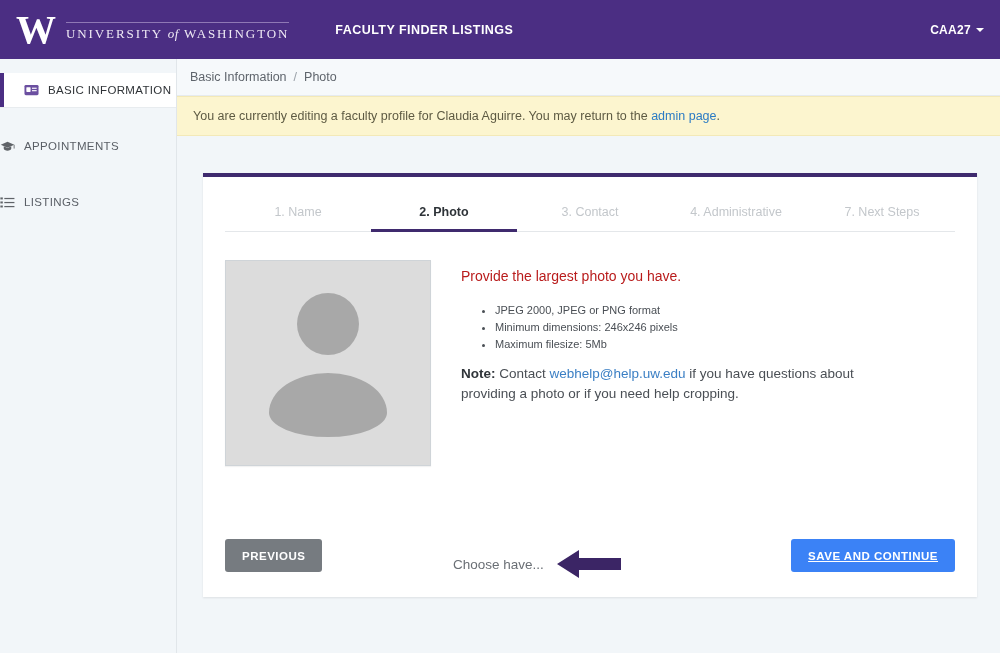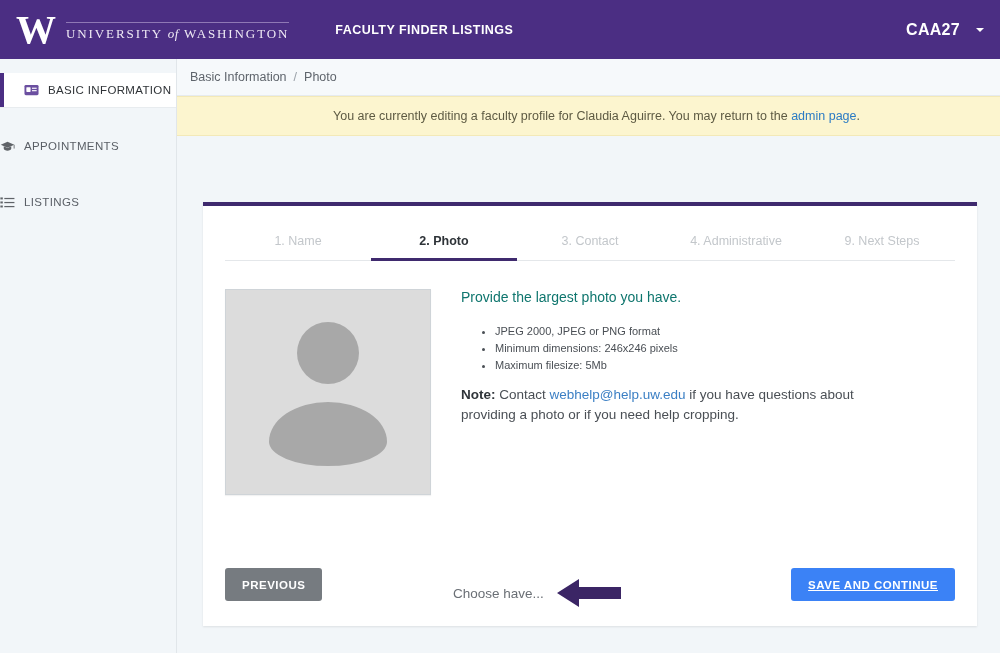--- a/index.html
+++ b/index.html
@@ -31,22 +31,22 @@
     font-family:"Liberation Serif",serif;color:#efeaf5;font-size:13px;
     letter-spacing:1.9px;line-height:15px;white-space:nowrap;
   }
   .brand-line2 i{font-style:italic;letter-spacing:0.6px;}
   .app-title{
     color:#fff;font-size:12.5px;font-weight:bold;letter-spacing:0.45px;
     margin-left:46px;white-space:nowrap;
   }
   .user-menu{
     position:absolute;right:16px;top:50%;transform:translateY(-50%);
-    color:#fff;font-size:16px;font-weight:bold;letter-spacing:0.3px;
-    display:flex;align-items:center;gap:16px;cursor:pointer;
+    color:#fff;font-size:12px;font-weight:bold;letter-spacing:0.3px;
+    display:flex;align-items:center;gap:5px;cursor:pointer;
   }
   .caret-down{
     width:0;height:0;border-left:4px solid transparent;border-right:4px solid transparent;
     border-top:4px solid #fff;display:inline-block;
   }
 
   
   .sidebar{
     position:absolute;left:0;top:59px;width:176px;height:594px;
     background:#f2f6f9;border-right:1px solid #e1e6ea;
@@ -69,27 +69,27 @@
   .content{position:absolute;left:177px;top:59px;width:823px;height:594px;background:#f2f6f9;}
   .breadcrumb{
     height:36px;display:flex;align-items:center;padding-left:13px;
     font-size:12.5px;color:#5f656c;background:#f6f9fb;
     border-bottom:1px solid #e6ebef;
   }
   .breadcrumb .sep{margin:0 7px;color:#9aa1a8;}
   .alert{
     background:#fcf5cf;border-top:1px solid #f3e9b8;border-bottom:1px solid #f3e9b8;
     height:38px;display:flex;align-items:center;padding-left:16px;
-    font-size:12.5px;color:#5d5a43;justify-content:center;
+    font-size:12.5px;color:#5d5a43;
   }
   .alert a{color:#2b7bc4;text-decoration:none;}
 
   
   .card{
-    position:absolute;left:26px;top:143px;width:774px;height:420px;
+    position:absolute;left:26px;top:114px;width:774px;height:420px;
     background:#fff;border-top:4px solid #3f2a6e;
     box-shadow:0 1px 2px rgba(0,0,0,.09);
   }
   .steps{
     display:flex;margin:20px 22px 0 22px;border-bottom:1px solid #e4e7ea;
   }
   .step{
     flex:1;text-align:center;font-size:12.5px;color:#c3c7cb;
     padding:8px 0 10px 0;margin-bottom:-1px;cursor:pointer;
   }
@@ -106,21 +106,21 @@
   .ph-head{
     position:absolute;width:62px;height:62px;border-radius:50%;
     background:#a8a8a8;left:50%;transform:translateX(-50%);top:30px;
   }
   .ph-body{
     position:absolute;width:118px;height:64px;background:#a8a8a8;
     left:50%;transform:translateX(-50%);top:110px;
     border-radius:50% 50% 50% 50% / 62% 62% 38% 38%;
   }
   .info-col{flex:1;padding-left:8px;}
-  .lead{font-size:14px;color:#0f766e;margin:0 0 20px 0;}
+  .lead{font-size:14px;color:#b91c1c;margin:8px 0 20px 0;}
   .bullets{margin:0 0 14px 0;padding-left:34px;color:#4a4f55;font-size:11px;}
   .bullets li{margin-bottom:5px;}
   .note{font-size:13.5px;color:#4a4f55;line-height:20px;margin:0;max-width:430px;}
   .note b{color:#30353a;}
   .note a{color:#3b7fc4;text-decoration:none;}
 
   .choose-row{
     position:absolute;left:250px;top:380px;display:flex;align-items:center;
   }
   .choose-file{font-size:13.5px;color:#6a6f75;cursor:pointer;}
@@ -202,21 +202,21 @@
       <span>You are currently editing a faculty profile for Claudia Aguirre. You may return to the</span>&nbsp;<a href="#">admin page</a><span>.</span>
     </div>
 
     <div class="card">
 
       <div class="steps">
         <div class="step">1. Name</div>
         <div class="step active">2. Photo</div>
         <div class="step">3. Contact</div>
         <div class="step">4. Administrative</div>
-        <div class="step">9. Next Steps</div>
+        <div class="step">7. Next Steps</div>
       </div>
 
       <div class="pane">
         <div class="photo-col">
           <div class="photo-frame">
             <div class="photo-inner">
               <div class="ph-head"></div>
               <div class="ph-body"></div>
             </div>
           </div>

